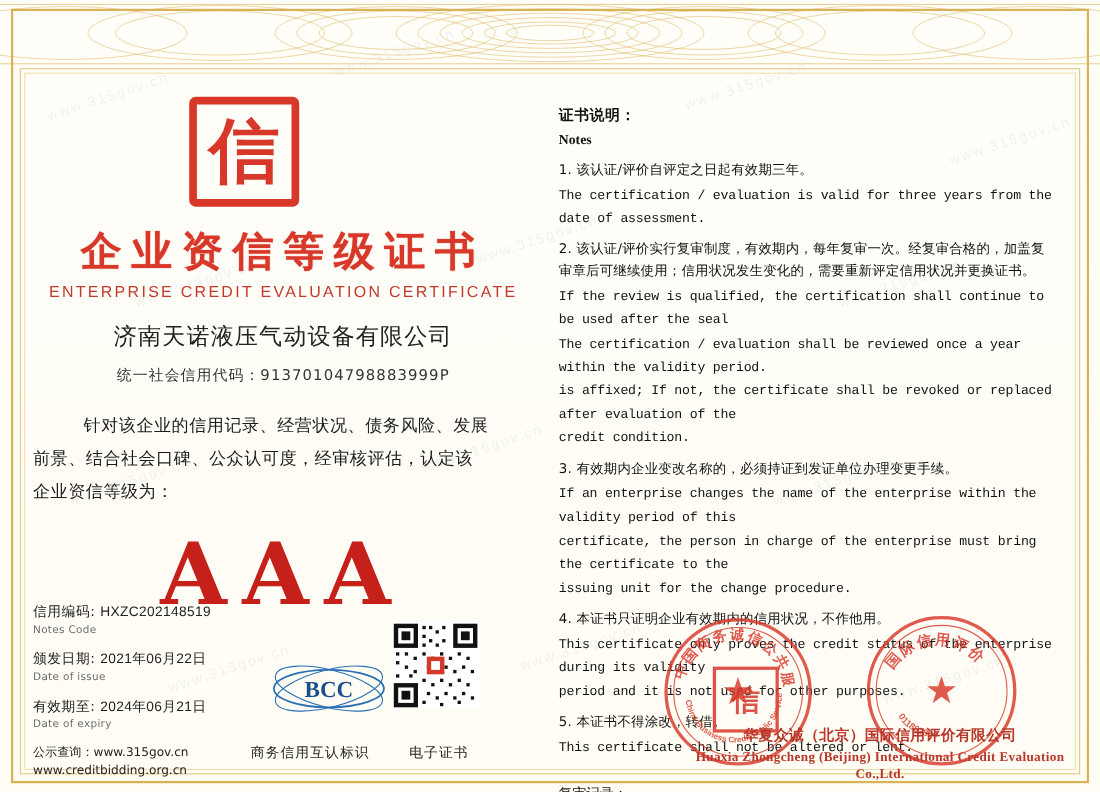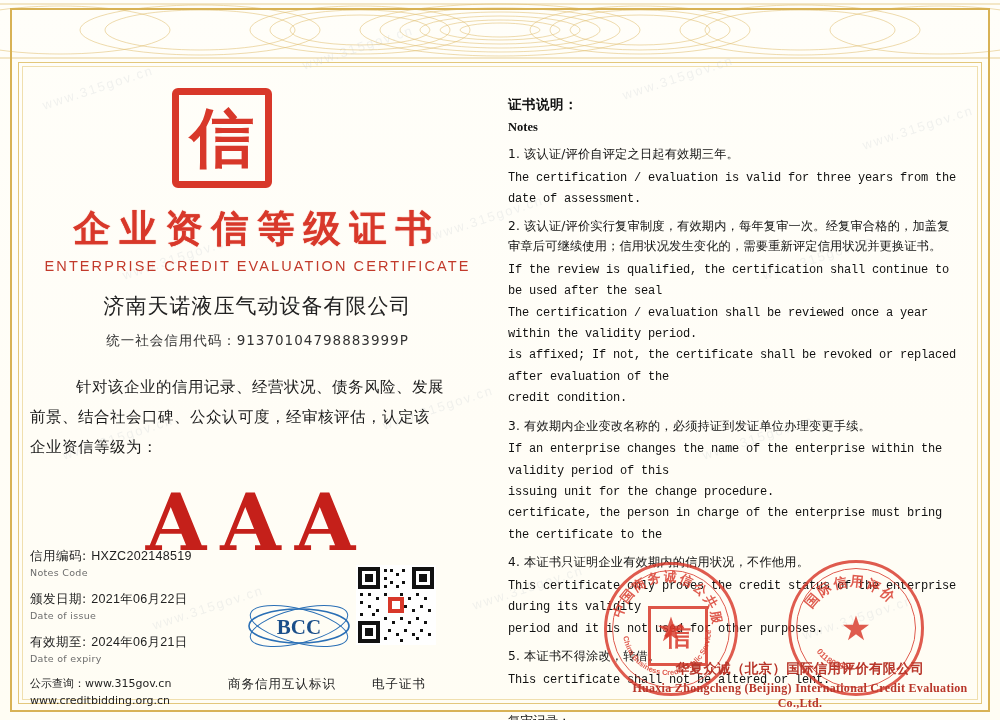--- a/index.html
+++ b/index.html
@@ -387,22 +387,22 @@
           <div>The certification / evaluation shall be reviewed once a year within the validity period.</div>
           <div>is affixed; If not, the certificate shall be revoked or replaced after evaluation of the</div>
           <div>credit condition.</div>
         </div>
       </div>
 
       <div>
         <div class="note-cn">3. 有效期内企业变改名称的，必须持证到发证单位办理变更手续。</div>
         <div class="note-en">
           <div>If an enterprise changes the name of the enterprise within the validity period of this</div>
+          <div>certificate, the person in charge of the enterprise must bring the certificate to the</div>
           <div>issuing unit for the change procedure.</div>
-          <div>certificate, the person in charge of the enterprise must bring the certificate to the</div>
         </div>
       </div>
 
       <div>
         <div class="note-cn">4. 本证书只证明企业有效期内的信用状况，不作他用。</div>
         <div class="note-en">
           <div>This certificate only proves the credit status of the enterprise during its validity</div>
           <div>period and it is not used for other purposes.</div>
         </div>
       </div>

